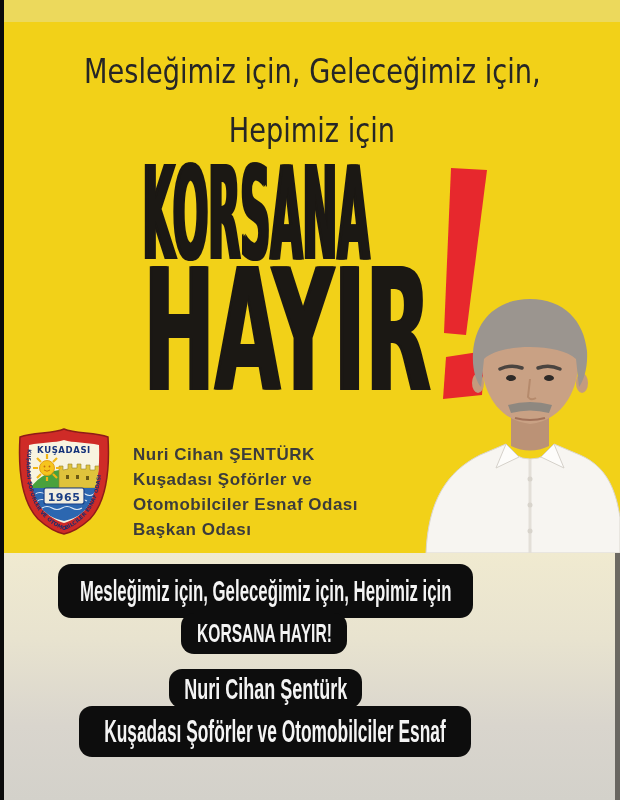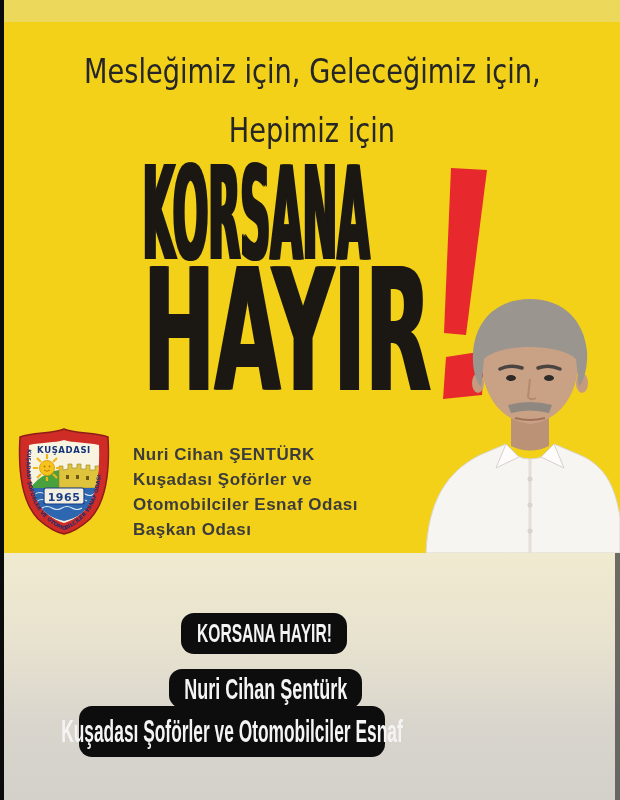--- a/index.html
+++ b/index.html
@@ -37,21 +37,21 @@
 
   .bubble{position:absolute;background:#0d0d0d;border-radius:13px;display:flex;align-items:center;justify-content:center;
     color:#f4f4f4;font-weight:700;white-space:nowrap;z-index:5;}
   .bubble span{display:inline-block;white-space:nowrap;}
   .sx56{transform:scaleX(0.56);transform-origin:center;}
   .sx60{transform:scaleX(0.60);transform-origin:center;}
 
   .c1l1{left:58px;top:564px;width:415px;height:54px;font-size:30px;}
   .c1l2{left:181px;top:613px;width:166px;height:41px;font-size:26px;}
   .c2l1{left:169px;top:669px;width:193px;height:39px;font-size:30px;}
-  .c2l2{left:79px;top:706px;width:306px;height:51px;font-size:31px;}
+  .c2l2{left:79px;top:706px;width:392px;height:51px;font-size:31px;}
   .c2l3{left:168px;top:754px;width:192px;height:39px;font-size:30px;}
 </style>
 </head>
 <body>
 
 <div class="stage">
 
   <div class="poster">
     <div class="poster-topband"></div>
 
@@ -164,20 +164,23 @@
       <path d="M122,92 L120,110 Q123,114 128,111" stroke="#b58a6c" stroke-width="2" fill="none"></path>
       <path d="M100,118 Q122,112 144,118 L141,126 Q122,121 103,126 Z" fill="#8e8880"></path>
       <path d="M107,131 Q122,135 137,131" stroke="#a0715a" stroke-width="2.2" fill="none"></path>
     </svg>
   </div>
 
   <div class="lower">
     <div class="lower-right-edge"></div>
   </div>
 
+  <div class="bubble c1l1">
+    <span class="sx56">Mesleğimiz için, Geleceğimiz için, Hepimiz için</span>
+  </div>
   <div class="bubble c1l2">
     <span class="sx60">KORSANA HAYIR!</span>
   </div>
 
   <div class="bubble c2l1">
     <span class="sx60">Nuri Cihan Şentürk</span>
   </div>
   <div class="bubble c2l2">
     <span class="sx56">Kuşadası Şoförler ve Otomobilciler Esnaf</span>
   </div>

